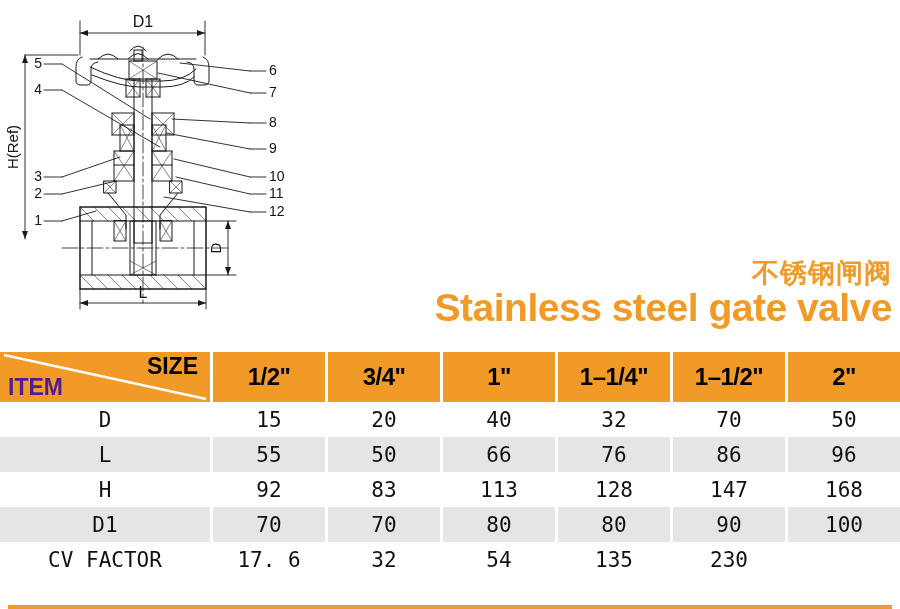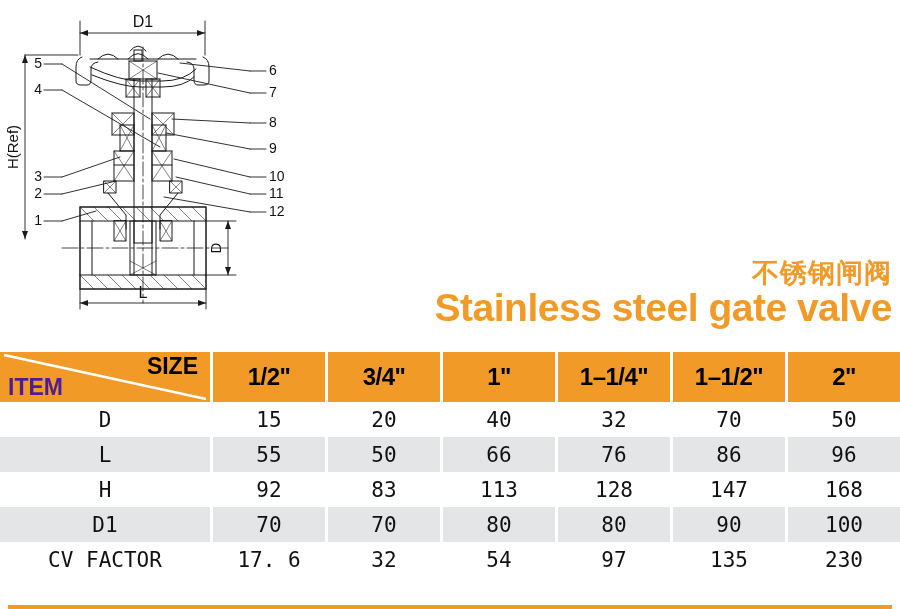--- a/index.html
+++ b/index.html
@@ -326,20 +326,19 @@
       <div class="cell c-val">80</div>
       <div class="cell c-val">90</div>
       <div class="cell c-val last">100</div>
     </div>
 
     <div class="trow">
       <div class="cell c-item">CV FACTOR</div>
       <div class="cell c-val">17. 6</div>
       <div class="cell c-val">32</div>
       <div class="cell c-val">54</div>
-      <div class="cell c-val">97</div>
       <div class="cell c-val">135</div>
       <div class="cell c-val last">230</div>
     </div>
   </div>
 
   <div id="bottom-bar"></div>
 </div>
 
 </body></html>

